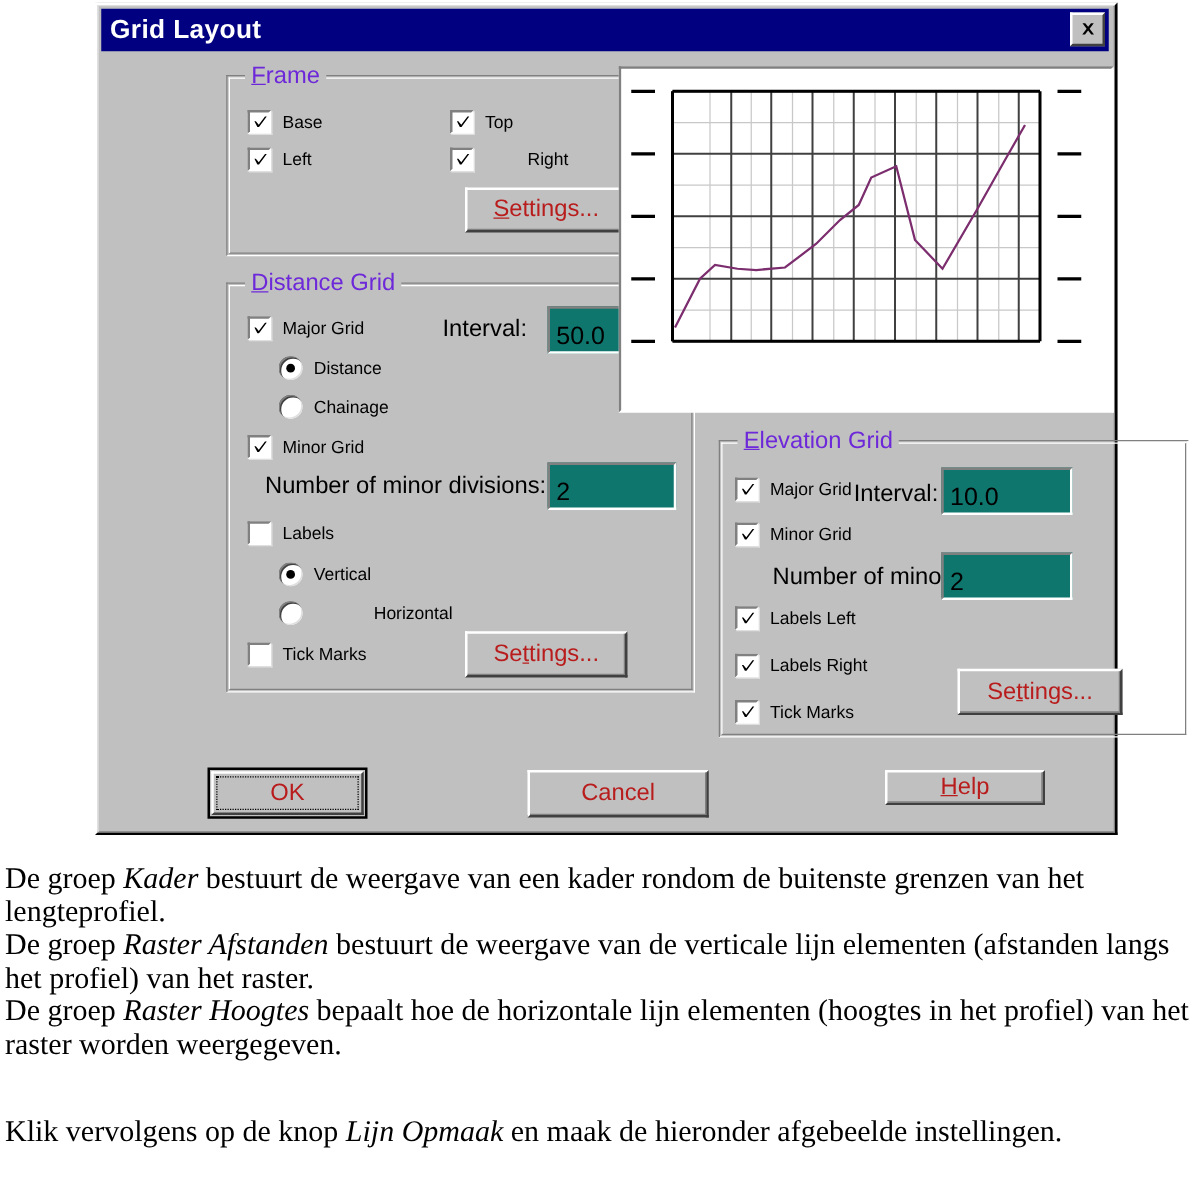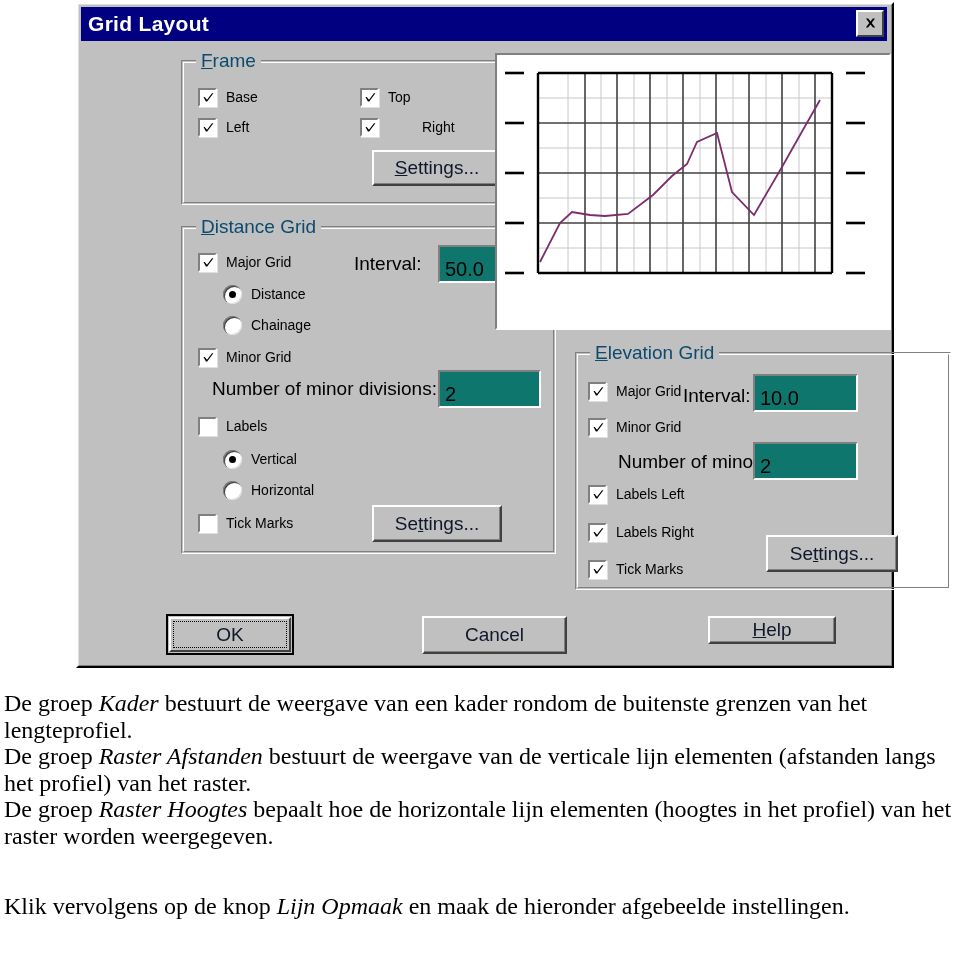--- a/index.html
+++ b/index.html
@@ -94,21 +94,21 @@
     box-sizing: border-box;
     pointer-events: none;
   }
   .gb-title {
     position: absolute;
     top: -11px;
     left: 14px;
     background: #c0c0c0;
     padding: 0 5px;
     font-size: 19px;
-    color: #0c4a6e;
+    color: #6d28d9;
     white-space: nowrap;
     line-height: 21px;
   }
   .gb-title u { text-decoration: underline; }
 
   
   .ctl {
     position: absolute;
     display: flex;
     align-items: center;
@@ -209,21 +209,21 @@
     border-top: 2px solid #ffffff;
     border-left: 2px solid #ffffff;
     border-right: 2px solid #404040;
     border-bottom: 2px solid #404040;
     box-sizing: border-box;
     display: flex;
     align-items: center;
     justify-content: center;
     cursor: default;
     font-size: 19px;
-    color: #0f172a;
+    color: #b91c1c;
     white-space: nowrap;
   }
   .pushbtn .inner-edge {
     position: absolute;
     left: 0; top: 0; right: 0; bottom: 0;
     border-right: 1px solid #808080;
     border-bottom: 1px solid #808080;
     pointer-events: none;
   }
   .pushbtn.default {
@@ -386,21 +386,21 @@
     </div>
 
     <div class="ctl" style="left:41px; top:222px;">
       <span class="rb-box">
         <span class="rb-outer"></span>
           <span class="rb-dot"></span>
       </span>
       <span class="ctl-label">Vertical</span>
     </div>
 
-    <div class="ctl" style="left:41px; top:253px;">
+    <div class="ctl" style="left:41px; top:253px;gap:48px;">
       <span class="rb-box">
         <span class="rb-outer"></span>
       </span>
       <span class="ctl-label">Horizontal</span>
     </div>
 
     <div class="ctl" style="left:16px; top:286px;">
       <span class="cb-box"></span>
       <span class="ctl-label">Tick Marks</span>
     </div>

